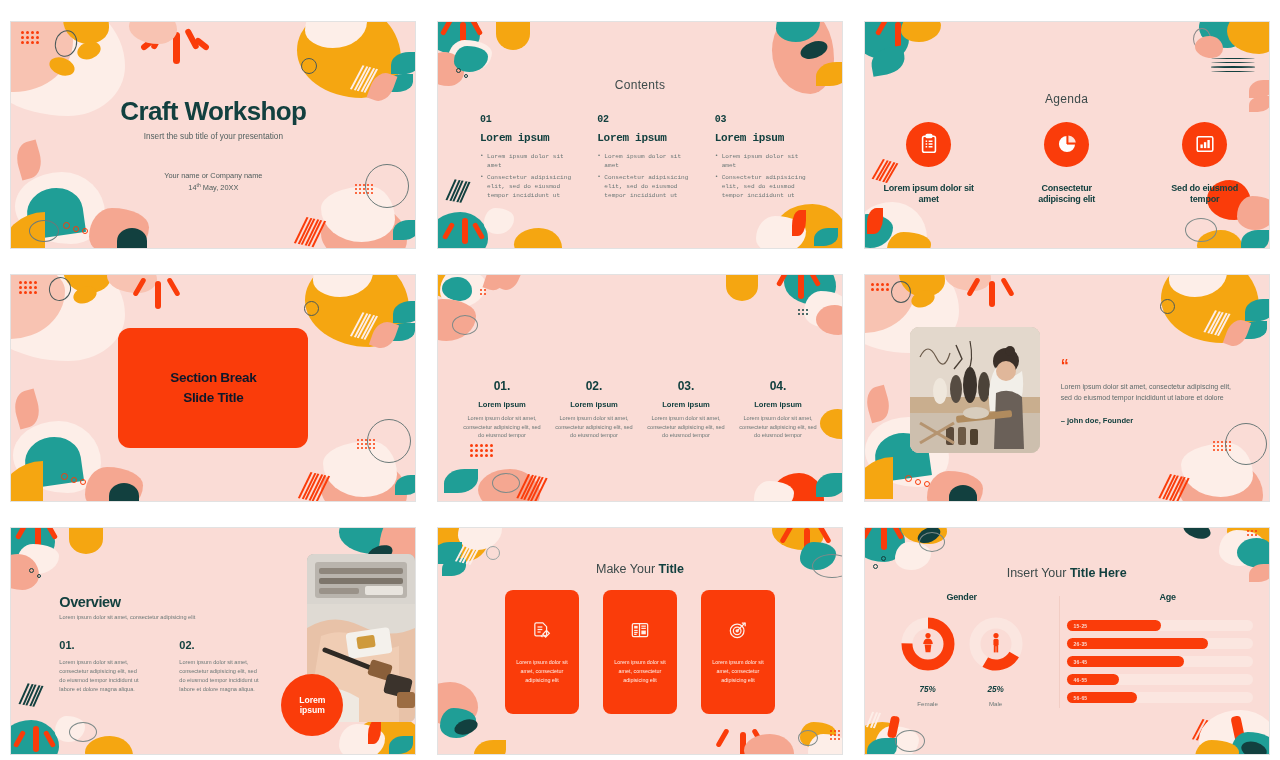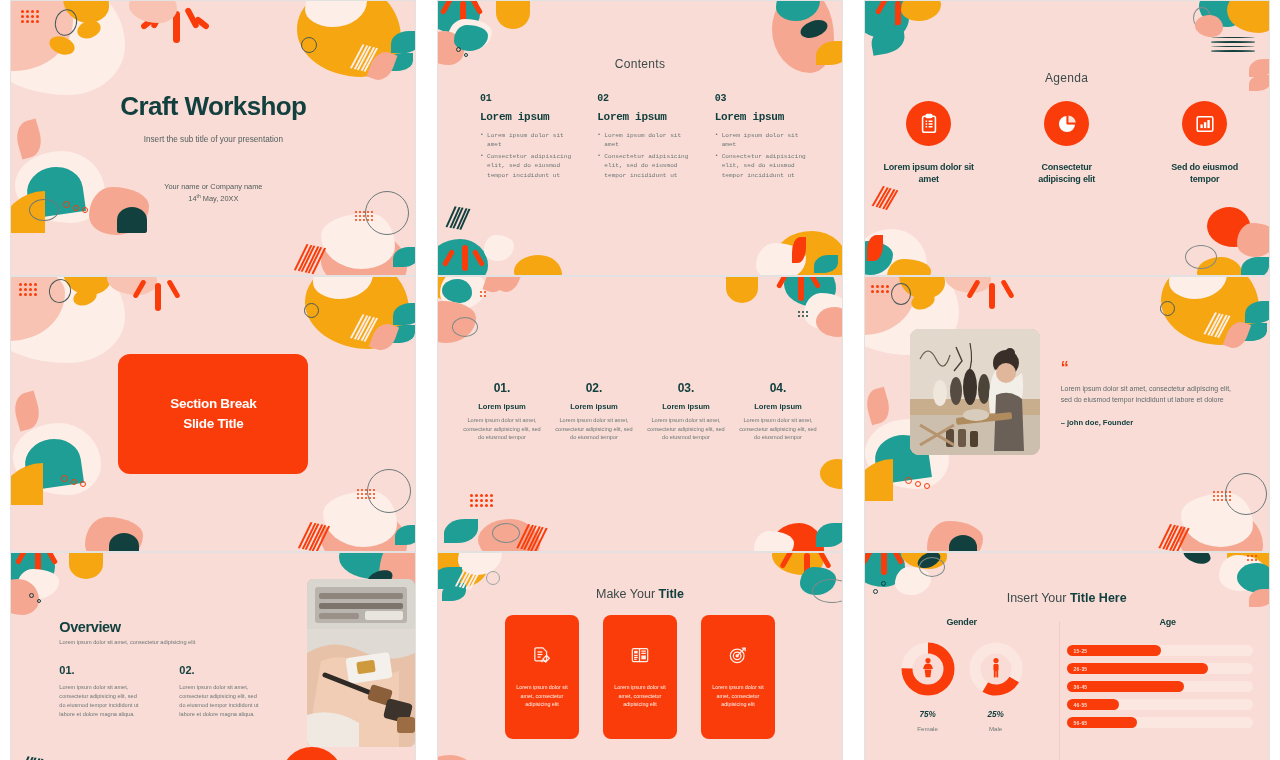--- a/index.html
+++ b/index.html
@@ -9,25 +9,26 @@
   .grid {
     width:1280px; height:760px;
     display:grid;
     grid-template-columns:repeat(3, 1fr);
     grid-template-rows:repeat(3, 1fr);
   }
   .cell { display:flex; align-items:center; justify-content:center; }
 
   .slide {
     position:relative;
-    width:406px; height:276px;
+    width:406px; height:228px;
     background:#FADCD6;
     border:1px solid #e2e2e2;
     overflow:hidden;
     flex:none;
+    margin-top:16px;
   }
 
   
   .d { position:absolute; pointer-events:none; }
   .cream { background:#FDEEE8; }
   .salmon { background:#F5A791; }
   .peach { background:#F8C3B2; }
   .orange { background:#F5A611; }
   .red { background:#FA3C0A; }
   .teal { background:#1F9E96; }
@@ -87,21 +88,21 @@
   .ag { width:94px; text-align:center; }
   .circ { width:45px; height:45px; border-radius:50%; background:#FA3C0A; margin:0 auto; display:flex; align-items:center; justify-content:center; }
   .ag-lab { margin-top:16px; font-size:9px; font-weight:bold; color:#12403F; line-height:1.3; letter-spacing:-0.2px; }
 
   
   .sbox {
     position:absolute; left:50%; top:50%; transform:translate(-50%,-50%);
     width:190px; height:120px; background:#FA3C0A; border-radius:12px;
     display:flex; align-items:center; justify-content:center; text-align:center;
   }
-  .sbox span { color:#ffffff; font-size:13.5px; font-weight:bold; line-height:1.45; letter-spacing:-0.3px; }
+  .sbox span { color:#0f172a; font-size:13.5px; font-weight:bold; line-height:1.45; letter-spacing:-0.3px; }
 
   
   .s5-title { top:30px; font-size:15.5px; }
   .cols4 { position:absolute; left:22px; right:22px; top:104px; display:flex; gap:8px; }
   .cols4 .c { flex:1; text-align:center; }
   .c-num { font-size:12px; font-weight:bold; color:#12403F; }
   .c-h { font-size:7.6px; font-weight:bold; color:#12403F; margin-top:7px; }
   .c-p { font-size:5.6px; line-height:1.55; color:#6b7877; margin-top:5px; }
 
   

